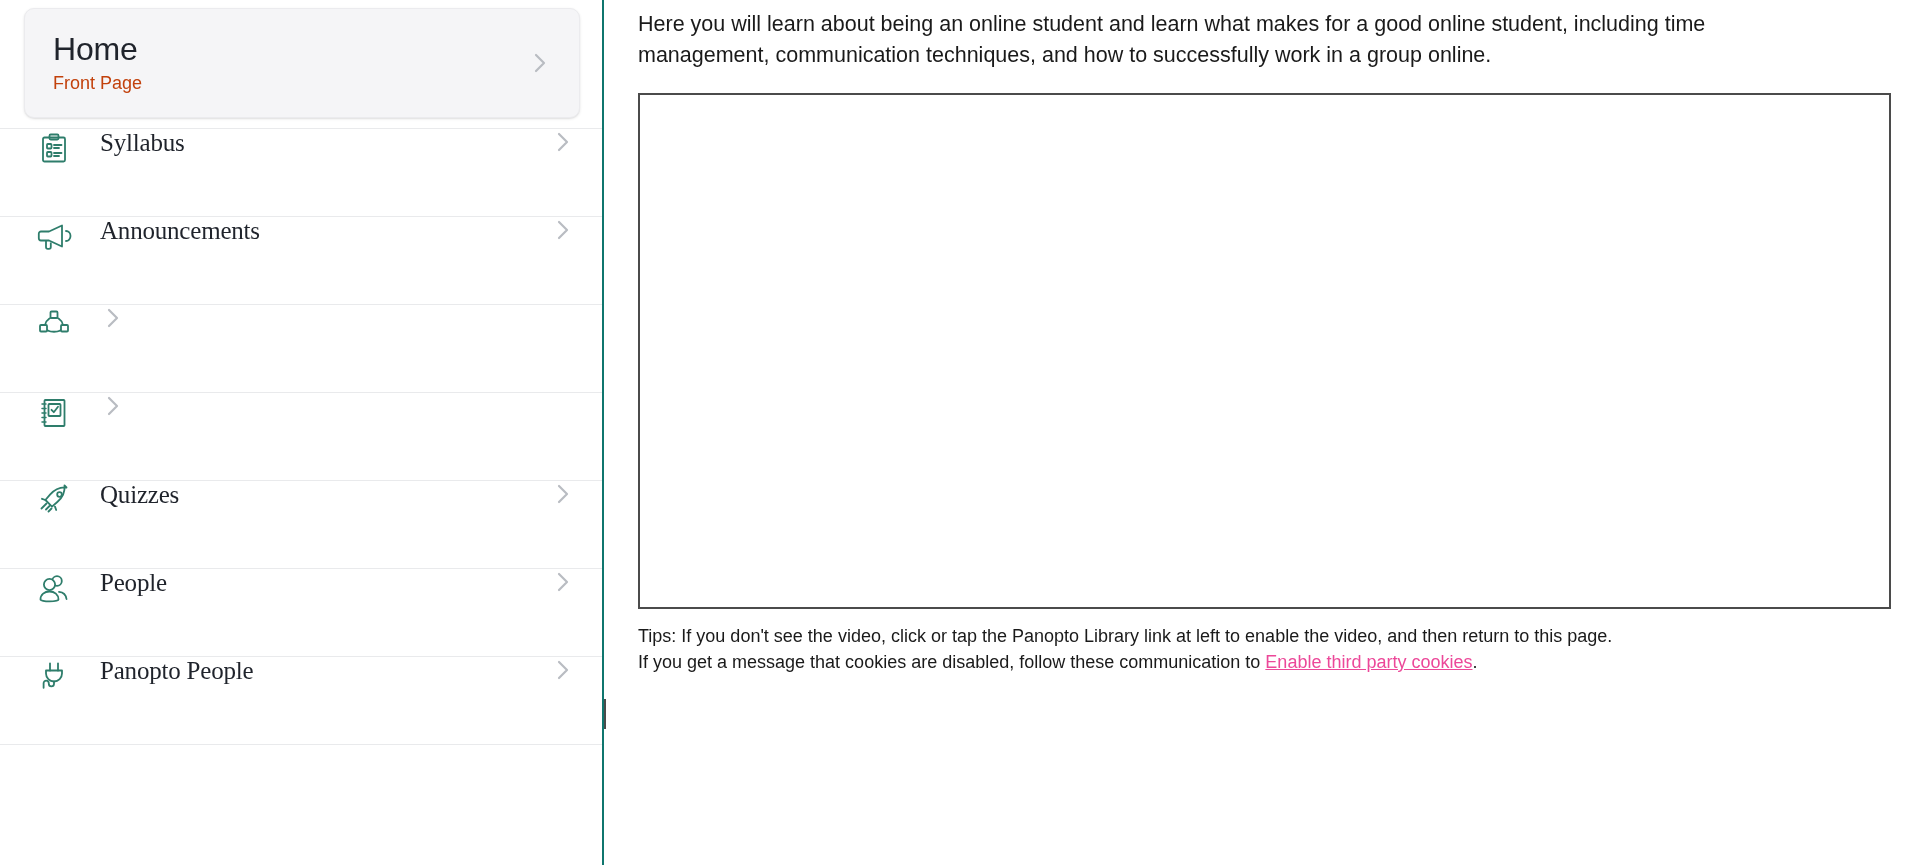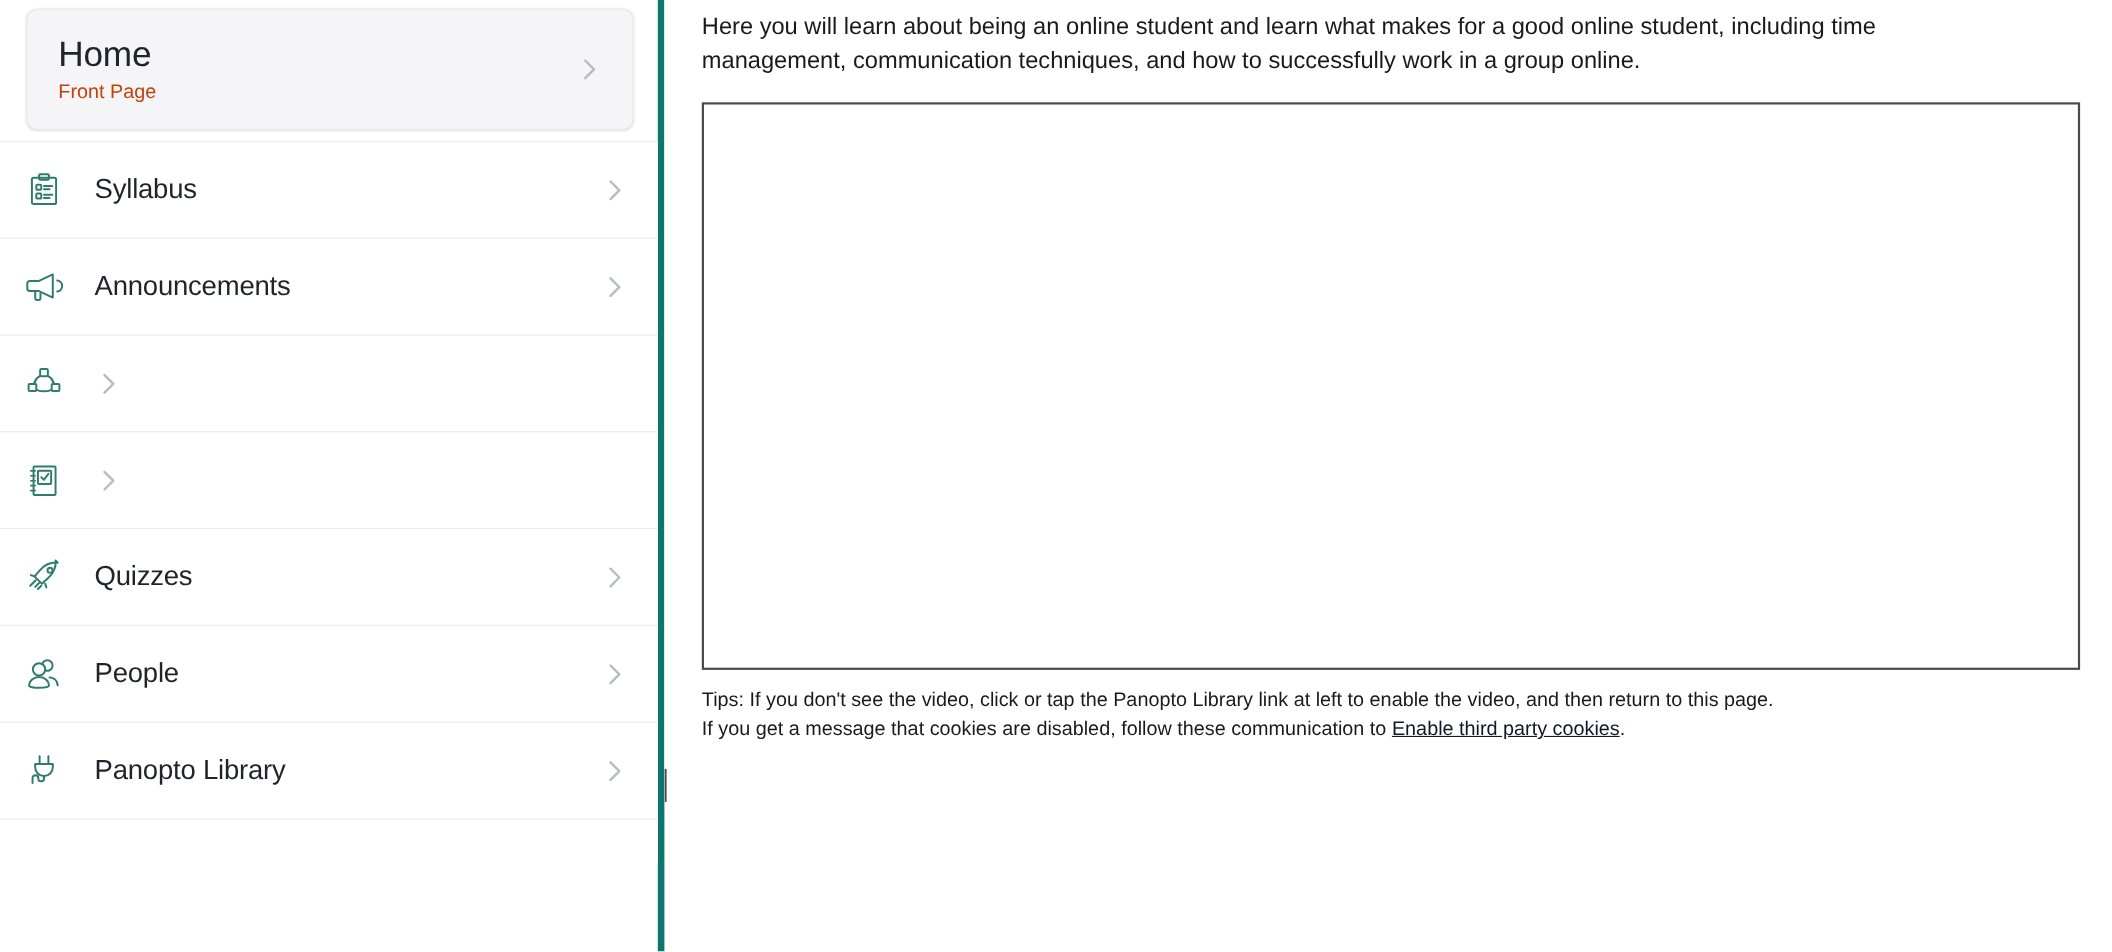--- a/index.html
+++ b/index.html
@@ -8,21 +8,21 @@
     background: #ffffff;
     font-family: "Liberation Sans", sans-serif;
     overflow: hidden;
   }
   .app { display: flex; width: 1920px; height: 865px; position: relative; }
 
   
   .sidebar {
     width: 604px; height: 865px;
     background: #ffffff;
-    border-right: 6px solid #0f766e;
+    border-right: 2px solid #0f766e;
     position: relative;
     overflow: hidden;
     flex: 0 0 604px;
   }
   .home-card {
     margin: 8px 22px 10px 24px;
     height: 110px;
     background: #f5f5f7;
     border: 1px solid #ebebee;
     border-radius: 10px;
@@ -39,25 +39,25 @@
   }
   .home-sub {
     font-size: 18px; color: #c2410c; font-weight: 400;
     margin-top: 5px; line-height: 1.2;
   }
 
   .nav-list { width: 100%; }
   .nav-item {
     height: 88px;
     display: flex;
-    align-items: center;
-    padding: 0 20px 0 20px;
+    padding: 0 20px 0 34px;
     border-top: 1px solid #e9eaec;
     background: #fff;
     position: relative;
+    font-family: Liberation Serif, serif;
   }
   .nav-item:first-child { border-top: 1px solid #e9eaec; }
   .nav-icon {
     width: 40px; height: 40px;
     display: flex; align-items: center; justify-content: center;
     flex: 0 0 40px;
     margin-right: 26px;
   }
   .nav-icon svg { display:block; }
   .nav-label {
@@ -100,21 +100,21 @@
     background: #ffffff;
   }
   .tips {
     font-size: 18px;
     line-height: 1.45;
     color: #1a1a1a;
     padding: 14px 0 0 34px;
     max-width: 1250px;
   }
   .tips a {
-    color: #0f172a;
+    color: #ec4899;
   }
   .content-divider-bottom {
     position: absolute;
     left: 0; bottom: 0; width: 2px; height: 30px;
     background: #4b4b4b;
   }
   
   .nav-item.clipped { height: 40px; overflow: hidden; }
 </style>
 </head>
@@ -243,21 +243,21 @@
 
       <div class="nav-item">
         <span class="nav-icon">
           <svg width="34" height="34" viewBox="0 0 34 34" fill="none" stroke="#2e7d6b" stroke-width="1.8">
             <path d="M9 10.5 h16 v3 a8 8 0 0 1 -16 0 z" stroke-linejoin="round"></path>
             <line x1="13" y1="3.5" x2="13" y2="10.5" stroke-linecap="round"></line>
             <line x1="21" y1="3.5" x2="21" y2="10.5" stroke-linecap="round"></line>
             <path d="M17 21.5 v2.2 a2.6 2.6 0 0 1 -5.2 0 v-0.4 a2.6 2.6 0 0 0 -5.2 0 v4.5" stroke-linecap="round" stroke-linejoin="round"></path>
           </svg>
         </span>
-        <span class="nav-label">Panopto Library</span>
+        <span class="nav-label">Panopto People</span>
         <span class="chev">
           <svg width="26" height="26" viewBox="0 0 26 26" fill="none">
             <path d="M9 5 L17 13 L9 21" stroke="#b9bcc2" stroke-width="2.2" stroke-linecap="round" stroke-linejoin="round"></path>
           </svg>
         </span>
       </div>
 
 
       <div class="nav-item clipped"></div>
 

